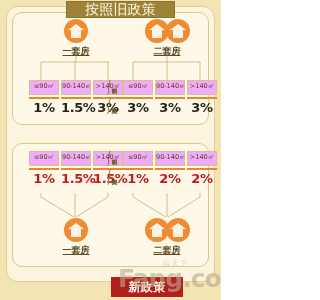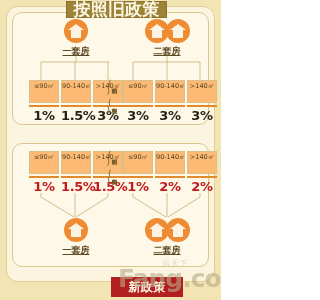--- a/index.html
+++ b/index.html
@@ -19,26 +19,26 @@
     left: 6px; top: 6px;
     width: 209px; height: 276px;
     background: #fbf5df;
     border: 1.5px solid #e3cf93;
     border-radius: 12px;
   }
   
   .banner-old {
     position: absolute;
     left: 66px; top: 1px;
-    width: 101px; height: 17px;
+    width: 109px; height: 17px;
     background: #9c8336;
     border: 1px solid #8a7330;
     display: flex; align-items: center; justify-content: center;
     color: #fdf8e6;
-    font-size: 17px; font-weight: bold;
+    font-size: 14px; font-weight: normal;
     letter-spacing: 0.2px;
     z-index: 6;
   }
   .banner-new {
     position: absolute;
     left: 63px; top: 277px;
     width: 72px; height: 20px;
     background: #b21f1f;
     display: flex; align-items: center; justify-content: center;
     color: #fff9e8;
@@ -105,24 +105,24 @@
   }
   
   .lines { position: absolute; pointer-events: none; }
   .lines line { stroke: #c7ae73; stroke-width: 0.8; }
 
   
   .cells { position: absolute; display: flex; gap: 2px; }
   .cell { width: 30px; text-align: center; }
   .cell .area {
     border: 1px solid #d9c08a;
-    background: #fdba74;
+    background: #f0abfc;
     font-size: 6.5px;
     color: #54431f;
-    height: 23px;
+    height: 15px;
     line-height: 10px;
     white-space: nowrap;
     overflow: hidden;
   }
   .cell .bar {
     height: 2px;
     background: #e08b2d;
     margin: 2px 0 0 0;
   }
   .cell .rate {

